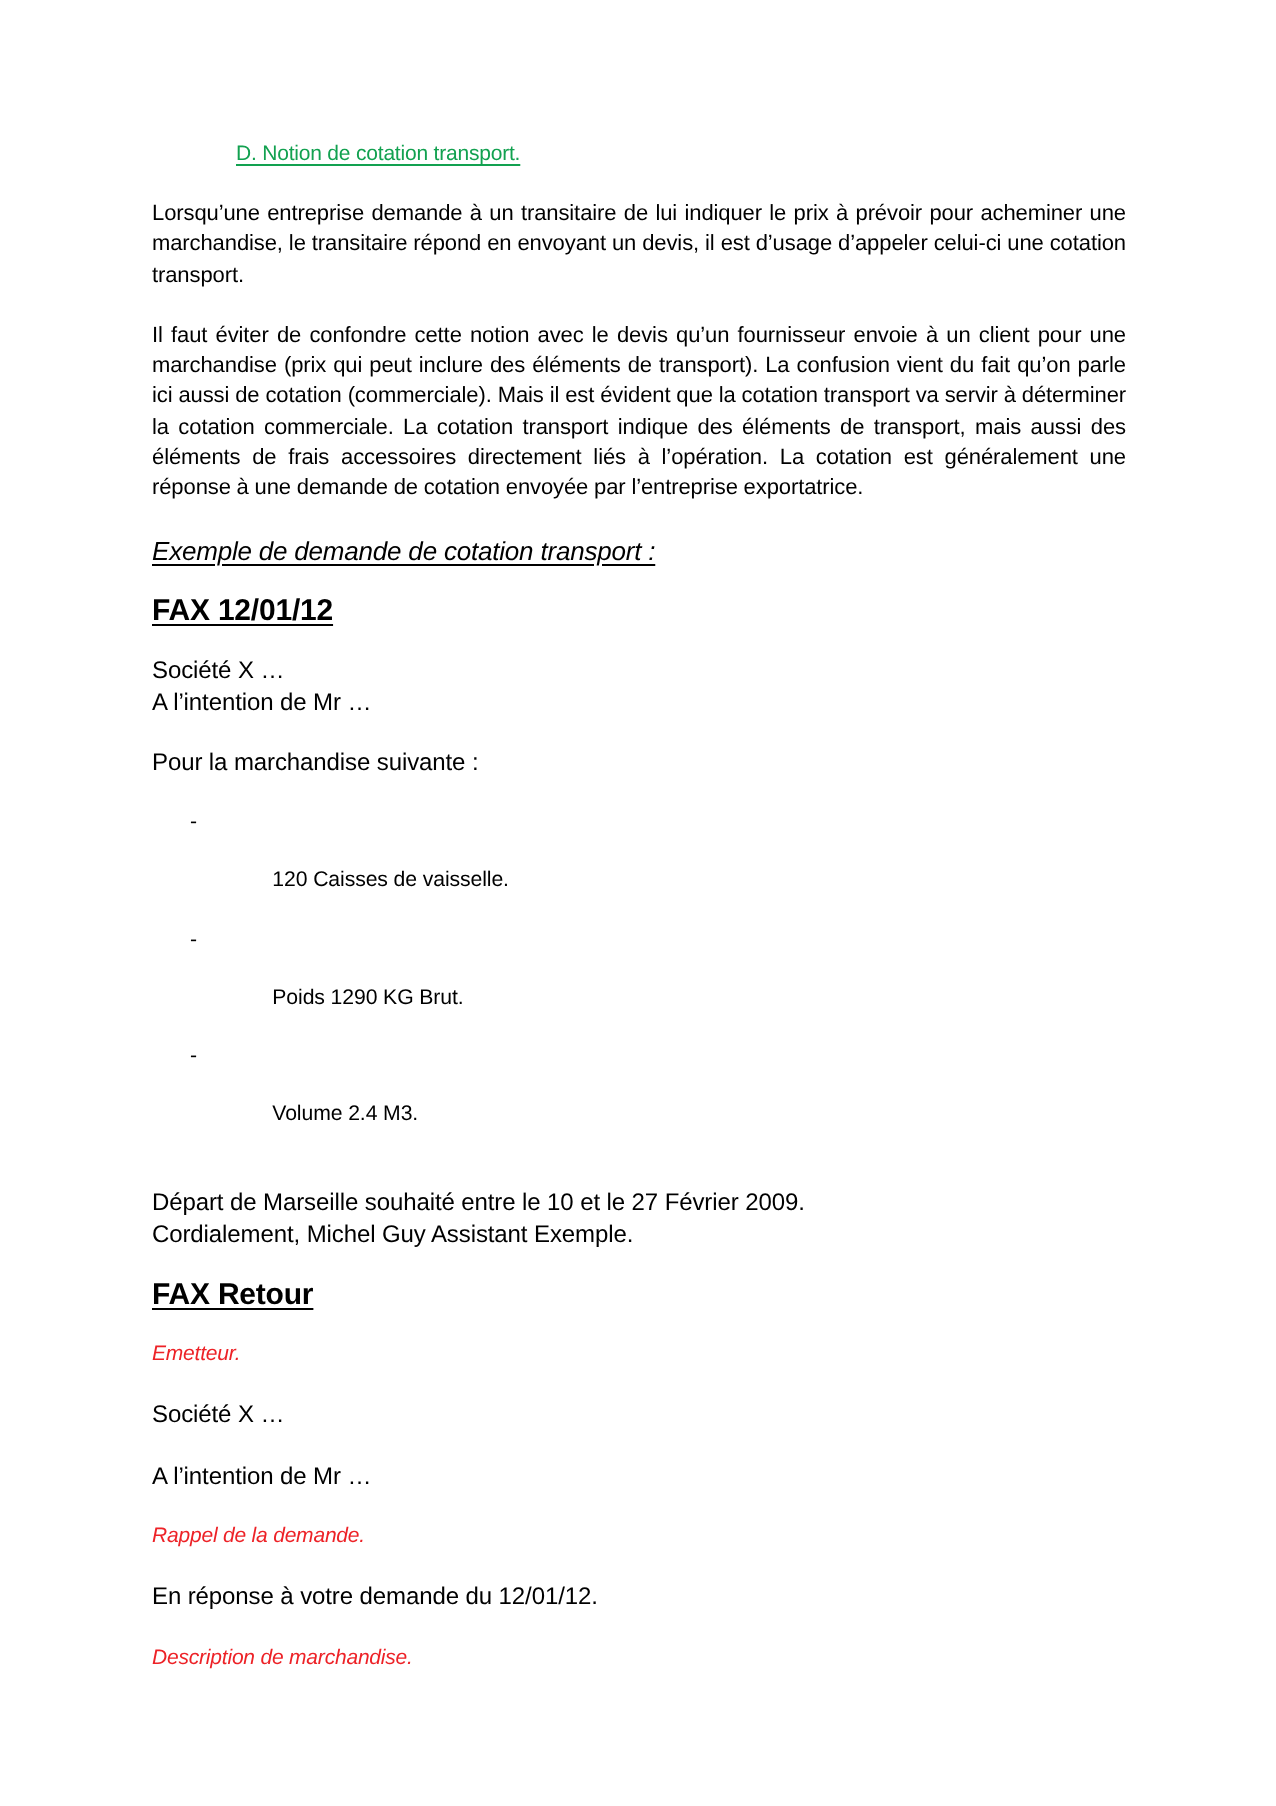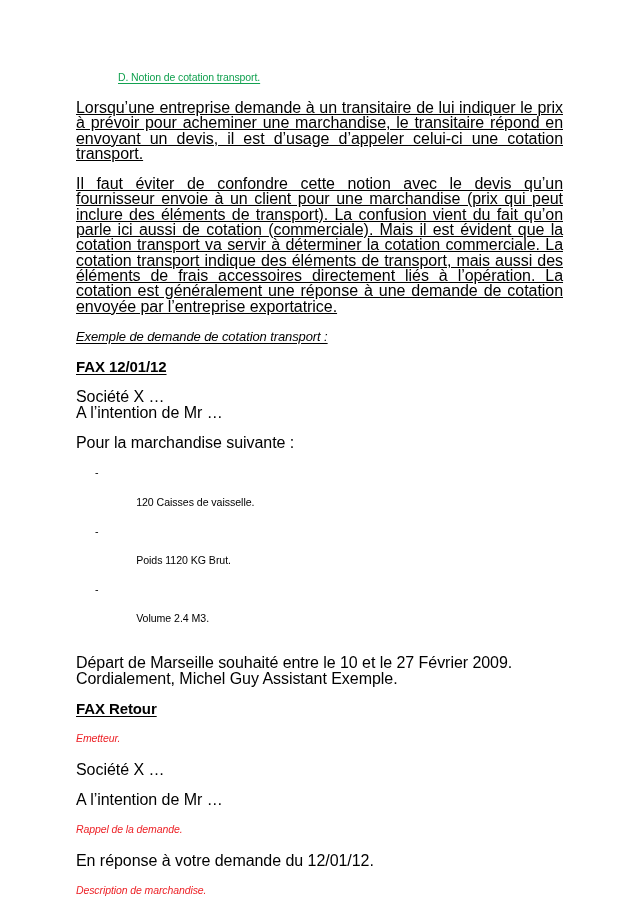--- a/index.html
+++ b/index.html
@@ -31,28 +31,27 @@
     font-size: 10.5px;
     line-height: 15px;
     text-decoration: underline;
     text-underline-offset: 2px;
     letter-spacing: -0.1px;
     margin: 0 0 15px 0;
     white-space: nowrap;
     padding-left: 42px;
   }
   p.para {
-    font-size: 16px;
+    font-size: 11px;
     line-height: 15.3px;
     text-align: justify;
     text-justify: inter-word;
     margin: 12px 0 15px 0;
     letter-spacing: -0.05px;
     word-spacing: -0.1px;
-    text-decoration: underline;
   }
   .lbl-italic-underline {
     font-style: italic;
     text-decoration: underline;
     text-underline-offset: 2px;
     font-size: 13px;
     line-height: 15.3px;
     margin: 0 0 15px 0;
     letter-spacing: -0.1px;
   }
@@ -67,21 +66,21 @@
   }
   .lbl-red {
     color: #ED2227;
     font-style: italic;
     font-size: 10.5px;
     line-height: 15.3px;
     margin: 0 0 15px 0;
     letter-spacing: -0.1px;
   }
   .block {
-    font-size: 16px;
+    font-size: 12px;
     line-height: 15.3px;
     margin: 0 0 15px 0;
     letter-spacing: -0.05px;
   }
   .block .line {
     display: block;
     white-space: pre;
   }
   ul.dashlist {
     list-style: none;
@@ -127,21 +126,21 @@
 
     <div class="block">Pour la marchandise suivante :</div>
 
     <ul class="dashlist">
       <li>
         <span class="dash">-</span>
         <span>120 Caisses de vaisselle.</span>
       </li>
       <li>
         <span class="dash">-</span>
-        <span>Poids 1120 KG Brut.</span>
+        <span>Poids 1290 KG Brut.</span>
       </li>
       <li>
         <span class="dash">-</span>
         <span>Volume 2.4 M3.</span>
       </li>
     </ul>
 
     <div class="block">
       <span class="line">Départ de Marseille souhaité entre le 10 et le 27 Février 2009.</span>
       <span class="line">Cordialement, Michel Guy Assistant Exemple.</span>

